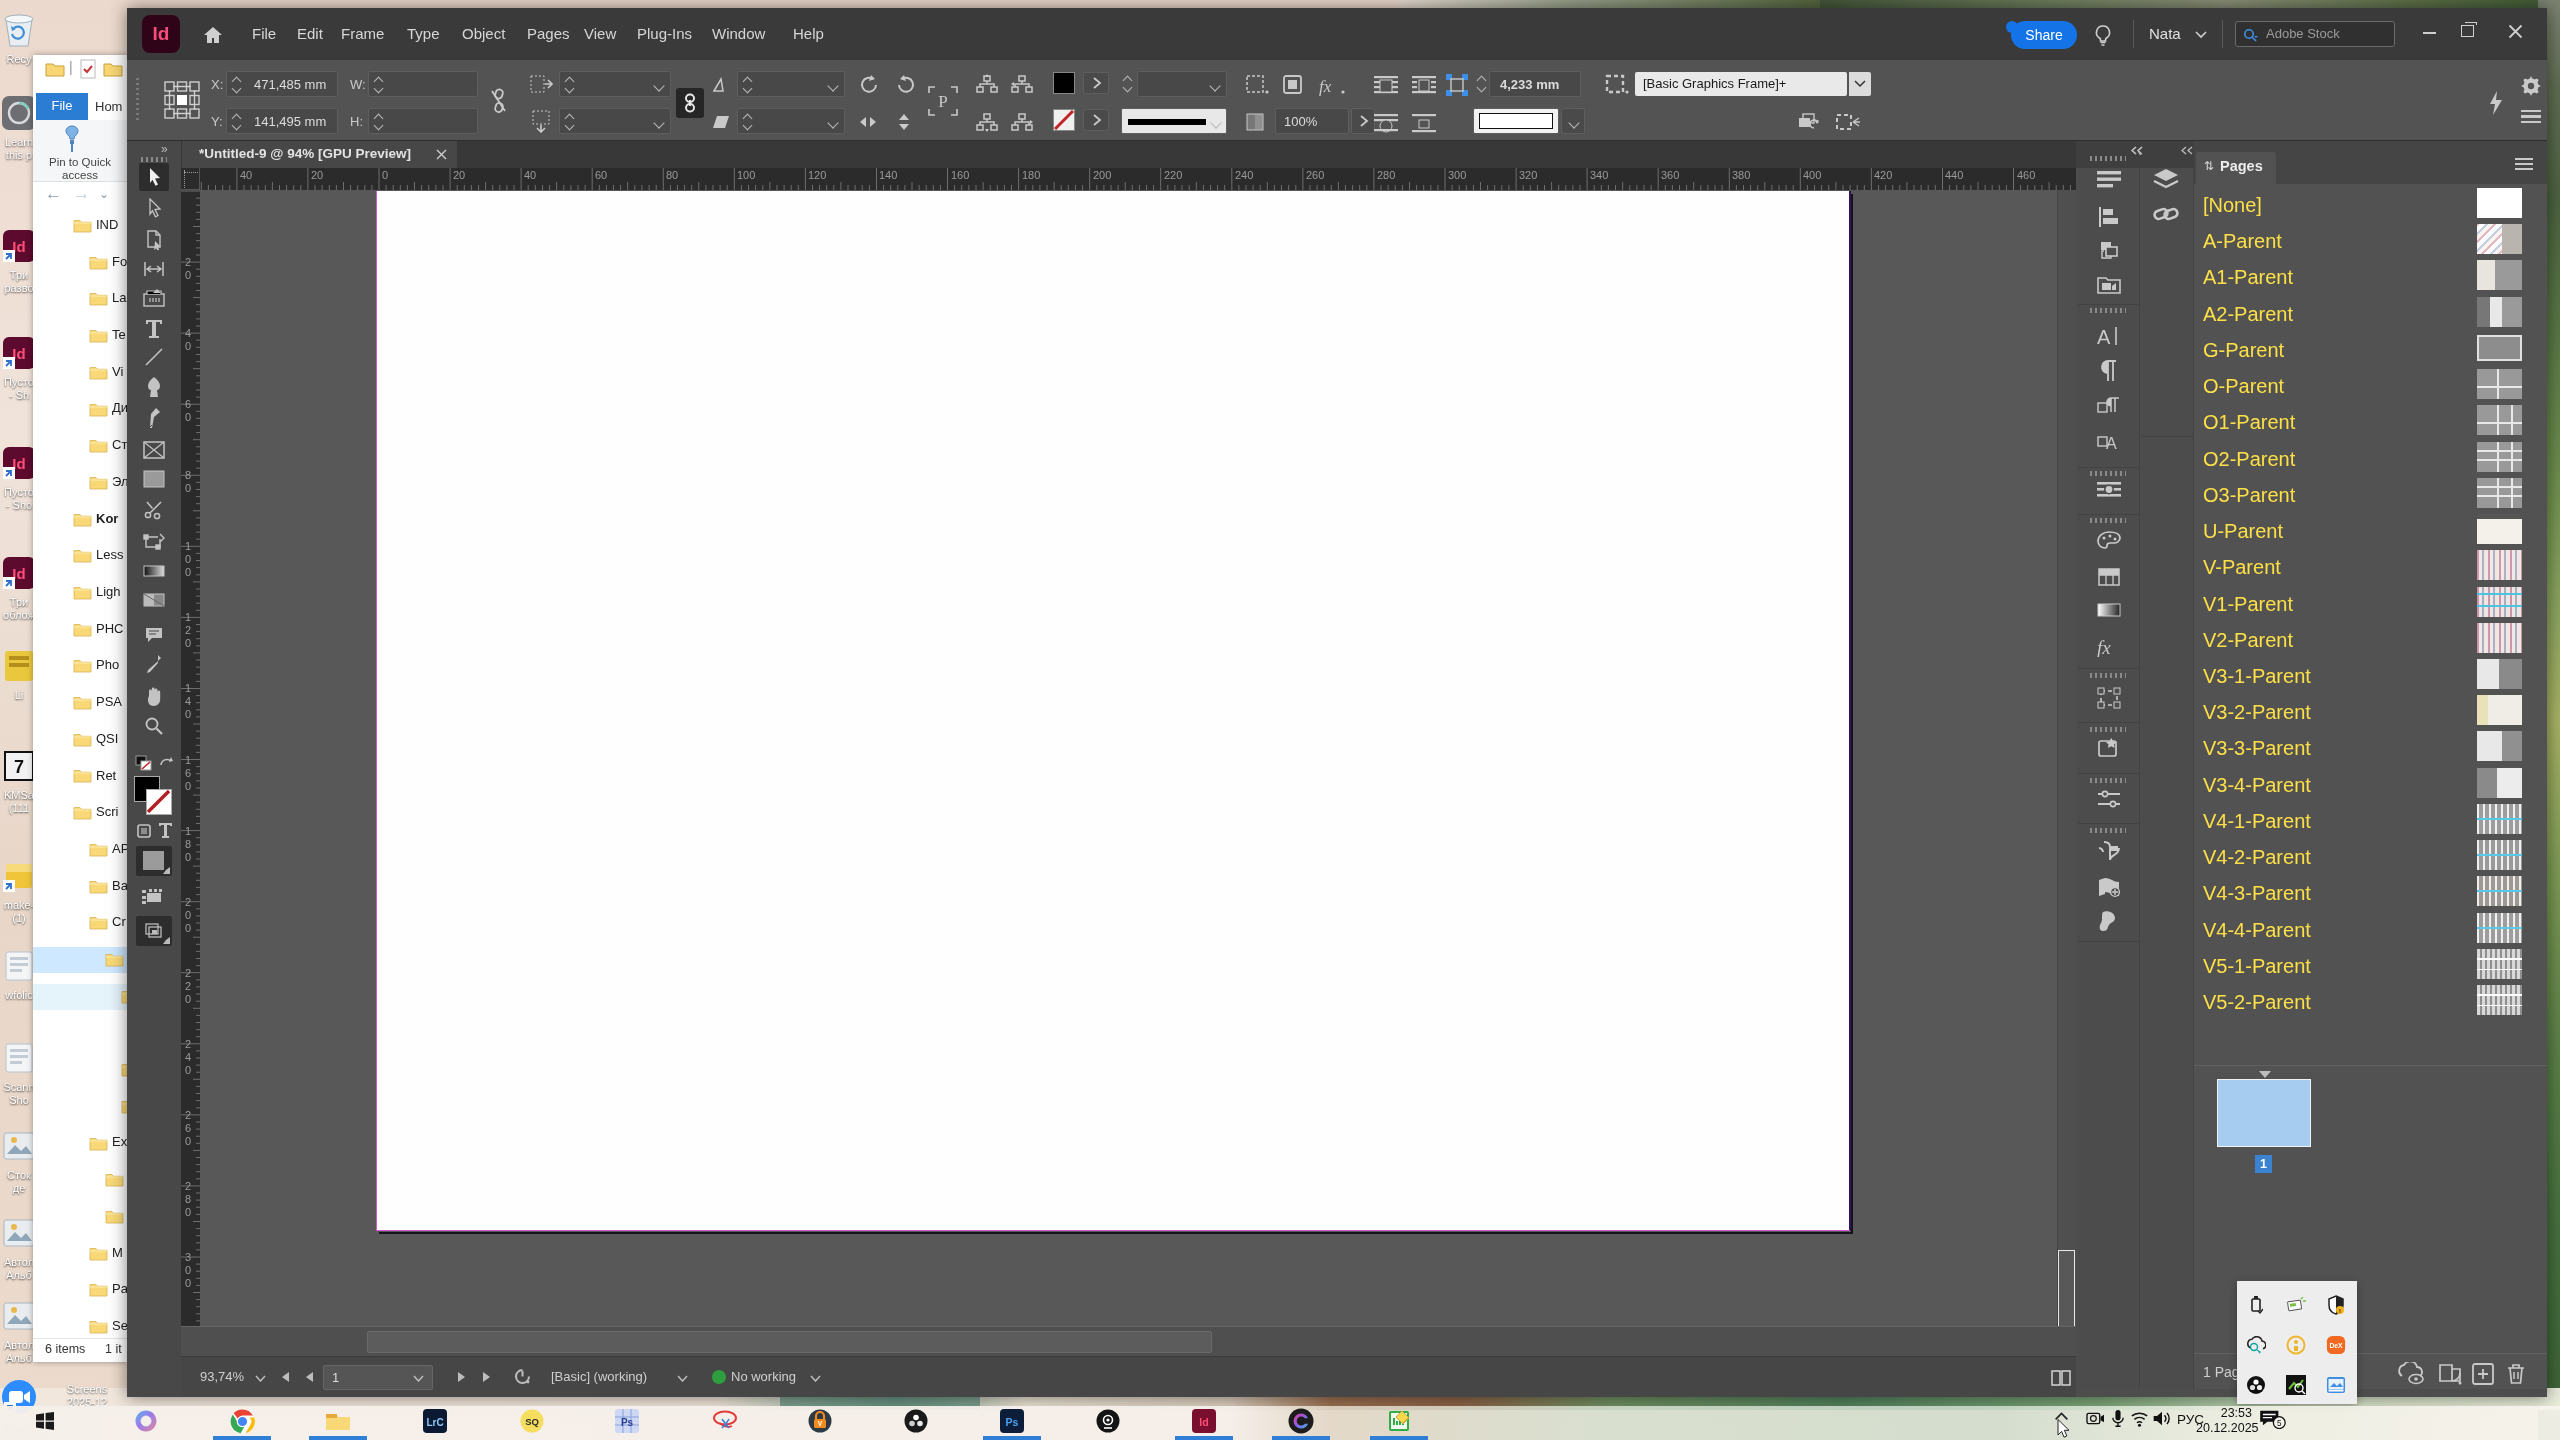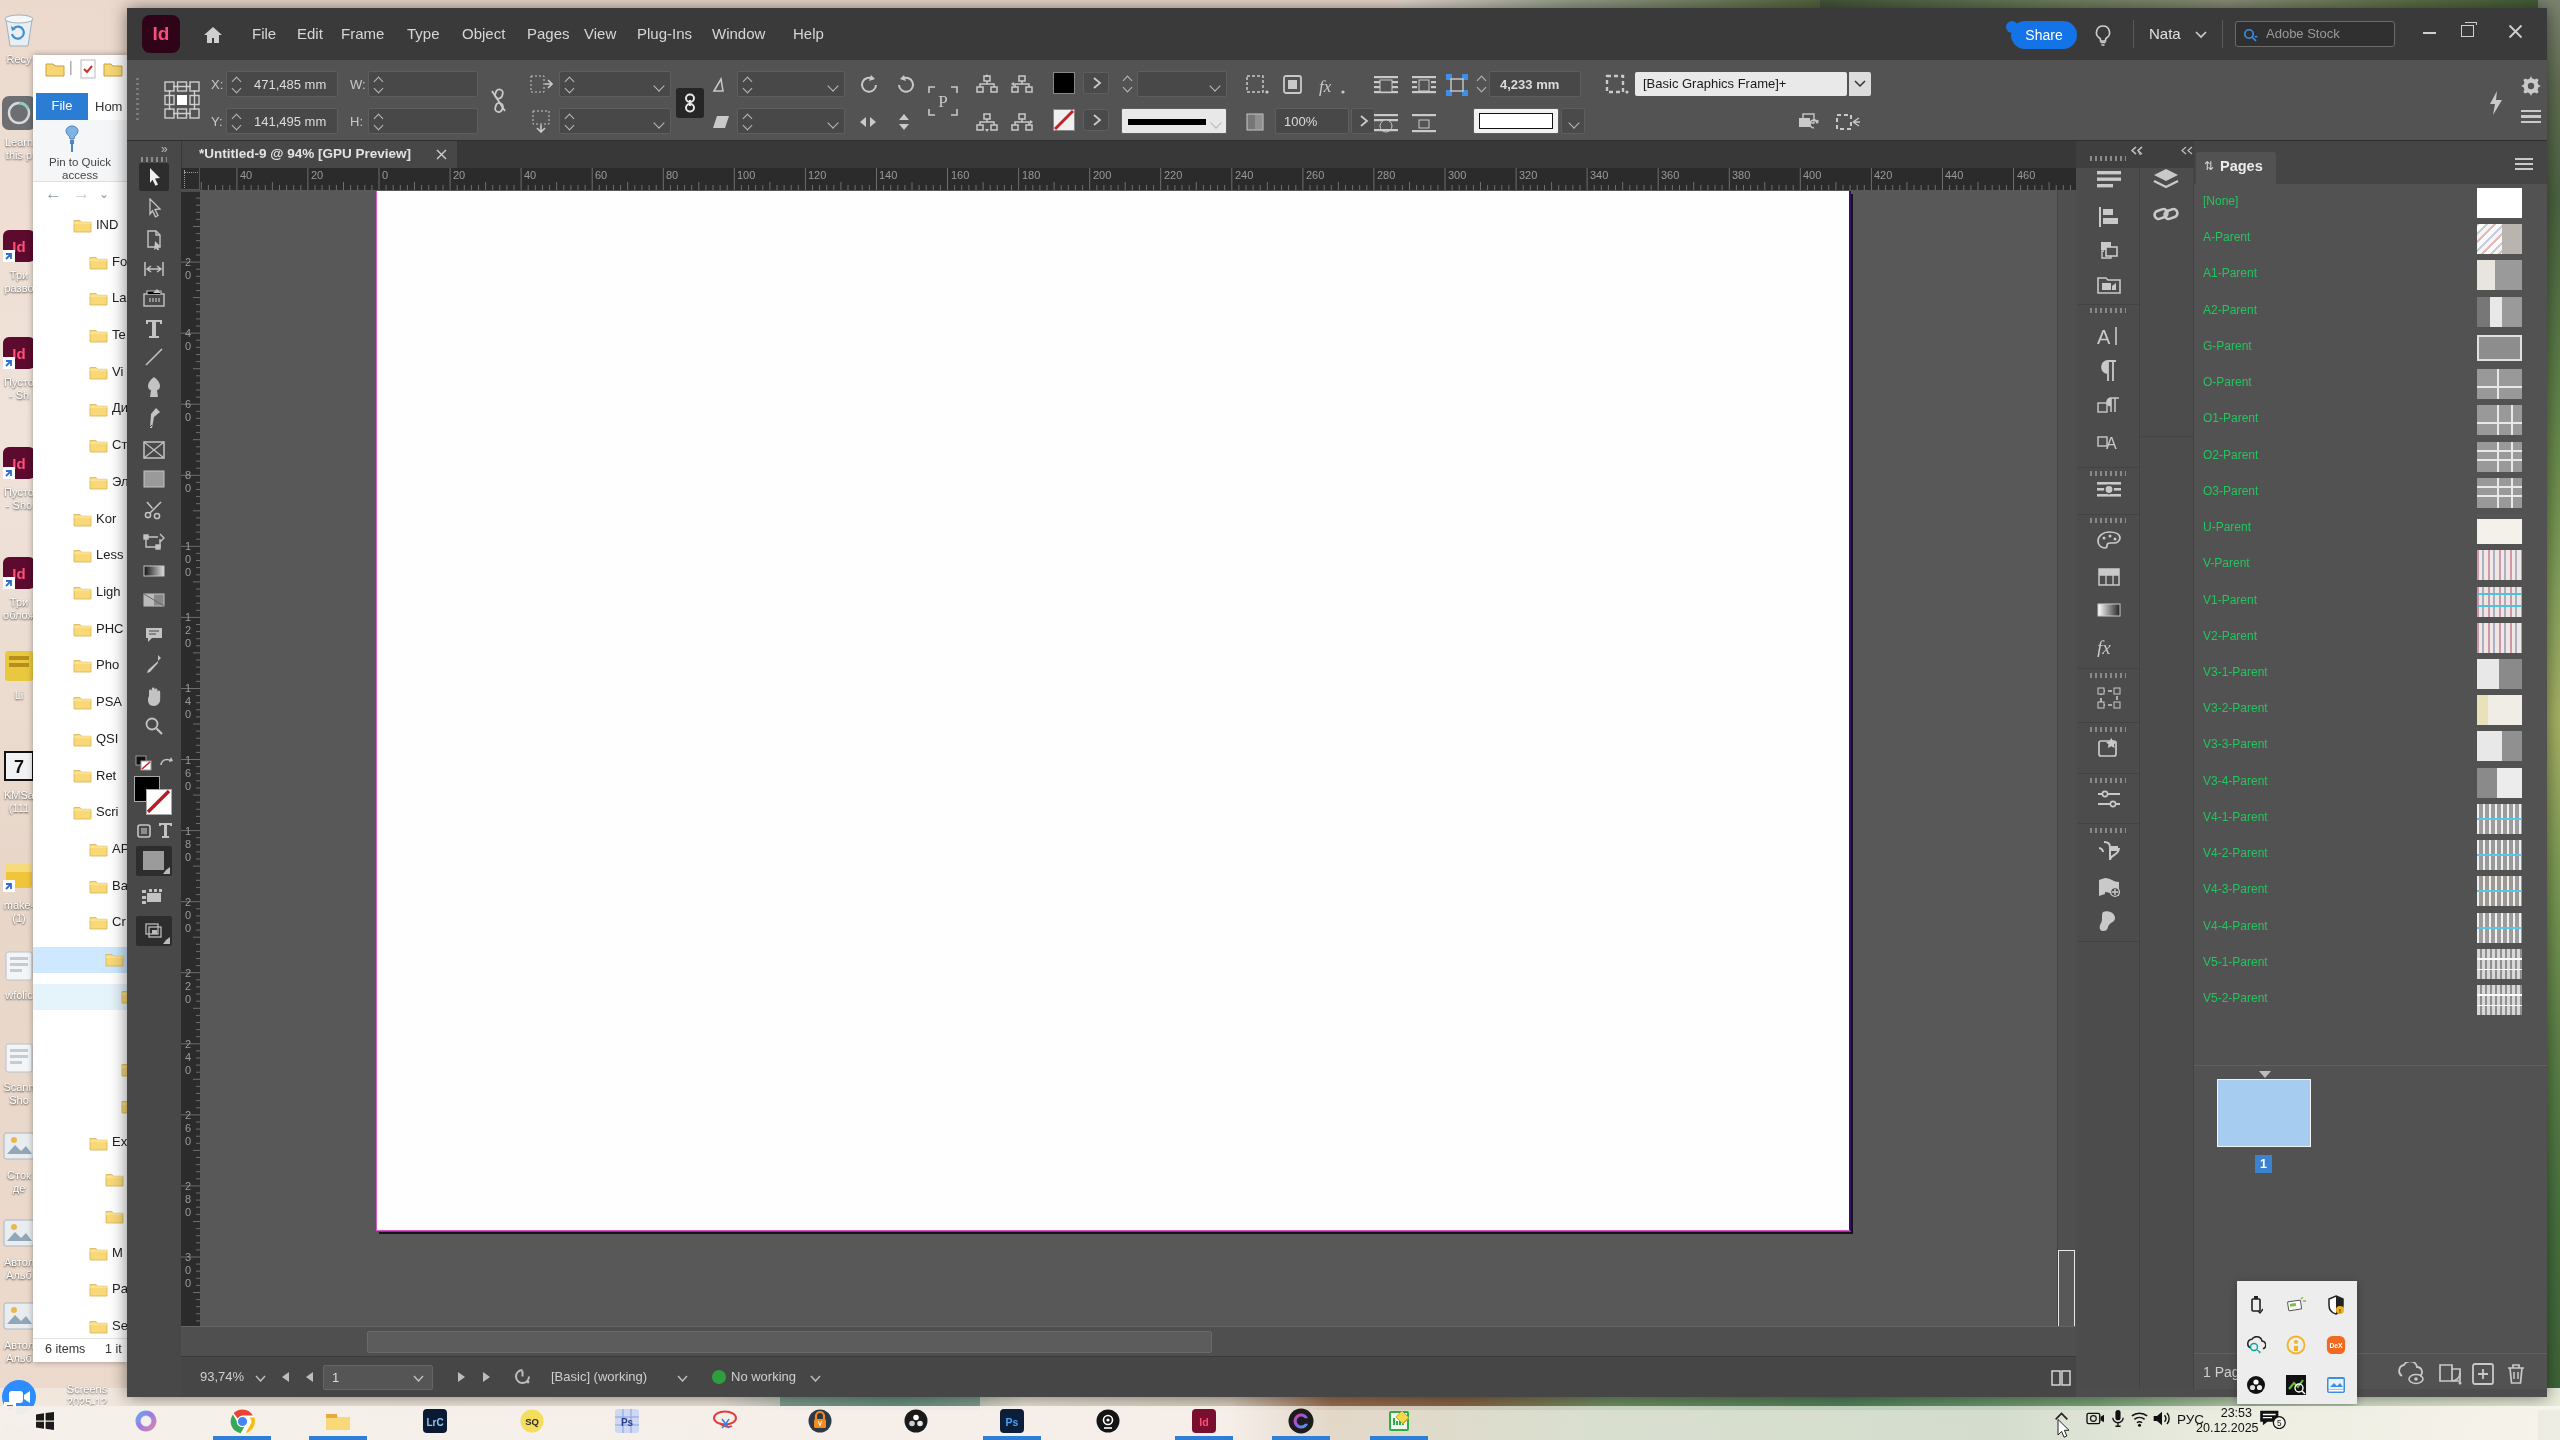--- a/index.html
+++ b/index.html
@@ -20,21 +20,21 @@
 .field { position:absolute; background:#484848; border:1px solid #5e5e5e; border-radius:2px; }
 .ftext { color:#dcdcdc; font-size:13px; }
 .lbl { position:absolute; color:#c9c9c9; font-size:13px; }
 .spin { position:absolute; width:13px; height:24px; }
 .spin:before { content:""; position:absolute; left:3px; top:5px; width:6px; height:6px; border-top:1.6px solid #b9b9b9; border-right:1.6px solid #b9b9b9; transform:rotate(-45deg); }
 .spin:after { content:""; position:absolute; left:3px; bottom:5px; width:6px; height:6px; border-bottom:1.6px solid #b9b9b9; border-left:1.6px solid #b9b9b9; transform:rotate(-45deg); }
 .chev { position:absolute; width:10px; height:6px; }
 .chev:before { content:""; position:absolute; left:1px; top:0; width:7px; height:7px; border-bottom:1.7px solid #b9b9b9; border-left:1.7px solid #b9b9b9; transform:rotate(-45deg); }
 .tool { position:absolute; left:12px; width:30px; height:28px; display:flex; align-items:center; justify-content:center; }
 svg { display:block; }
-.ritem { position:absolute; left:17px; color:#22c55e; font-size:12px; }
+.ritem { position:absolute; left:17px; color:#fde047; font-size:20px; }
 .rthumb { position:absolute; left:283px; width:45px; }
 .grip { position:absolute; height:5px; background-image:repeating-linear-gradient(90deg,#8a8a8a 0 2px,transparent 2px 5px); }
 .dockicon { position:absolute; display:flex; align-items:center; justify-content:center; width:40px; height:28px; }
 </style>
 </head>
 <body>
 
 <div id="wall">
  <div class="abs" style="inset:0;background:linear-gradient(180deg,#ecd9cd 0%,#f0e3da 30%,#e8d7c9 60%,#ecdacc 100%);"></div>
 
@@ -231,21 +231,21 @@
       </svg>
     </div>
 <div class="abs" style="left:79px;top:419px;color:#222;font-size:13px;">Эл</div>
 
 <div class="abs" style="left:40px;top:457px;">
       <svg width="19" height="15" viewBox="0 0 19 15">
         <path d="M1 2.5h6l1.6 1.8H18V14H1z" fill="#f9d977" stroke="#d9b254" stroke-width=".8"></path>
         <path d="M1 5h17" stroke="#fce9a8" stroke-width="1.2"></path>
       </svg>
     </div>
-<div class="abs" style="left:63px;top:456px;color:#222;font-size:13px;">Kor</div>
+<div class="abs" style="left:63px;top:456px;color:#222;font-size:13px;font-weight:bold;">Kor</div>
 
 <div class="abs" style="left:40px;top:493px;">
       <svg width="19" height="15" viewBox="0 0 19 15">
         <path d="M1 2.5h6l1.6 1.8H18V14H1z" fill="#f9d977" stroke="#d9b254" stroke-width=".8"></path>
         <path d="M1 5h17" stroke="#fce9a8" stroke-width="1.2"></path>
       </svg>
     </div>
 <div class="abs" style="left:63px;top:492px;color:#222;font-size:13px;">Less</div>
 
 <div class="abs" style="left:40px;top:530px;">

